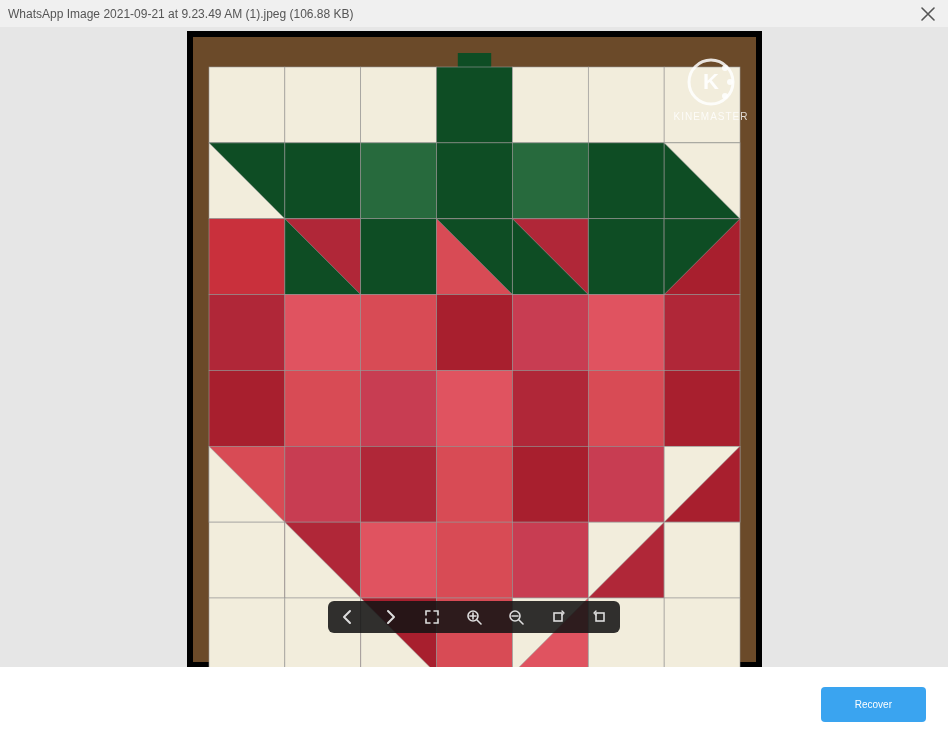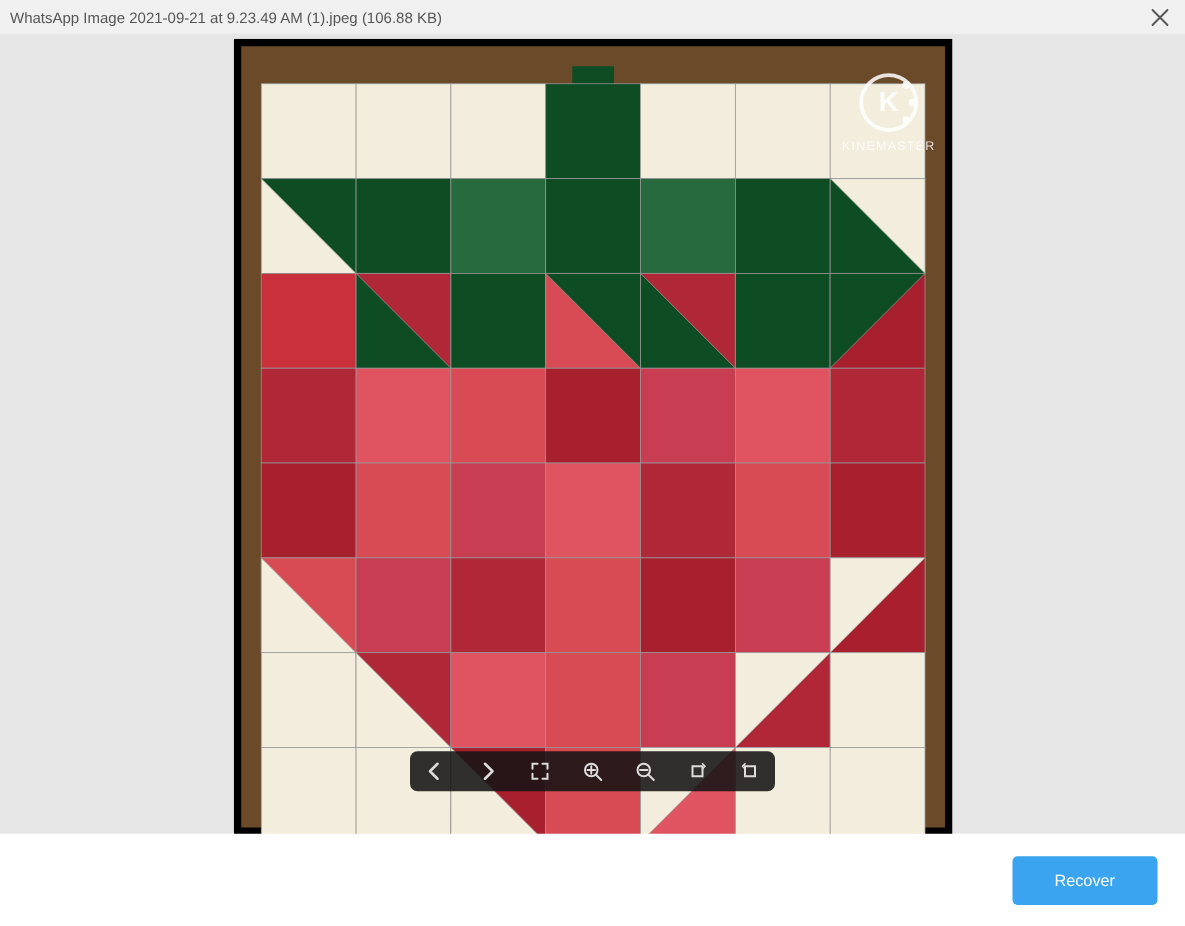--- a/index.html
+++ b/index.html
@@ -68,21 +68,21 @@
       justify-content: flex-end;
       align-items: center;
       padding-right: 22px;
     }
     .recover-btn {
       background: #3aa4f0;
       color: #fff;
       border: none;
       border-radius: 4px;
       padding: 12px 34px;
-      font-size: 13px;
+      font-size: 10px;
       cursor: pointer;
     }
   </style>
 </head>
 <body>
 
 <div class="titlebar">
   <span class="title">WhatsApp Image 2021-09-21 at 9.23.49 AM (1).jpeg (106.88 KB)</span>
   <div class="close" title="Close">
     <svg width="14" height="14" viewBox="0 0 14 14">

